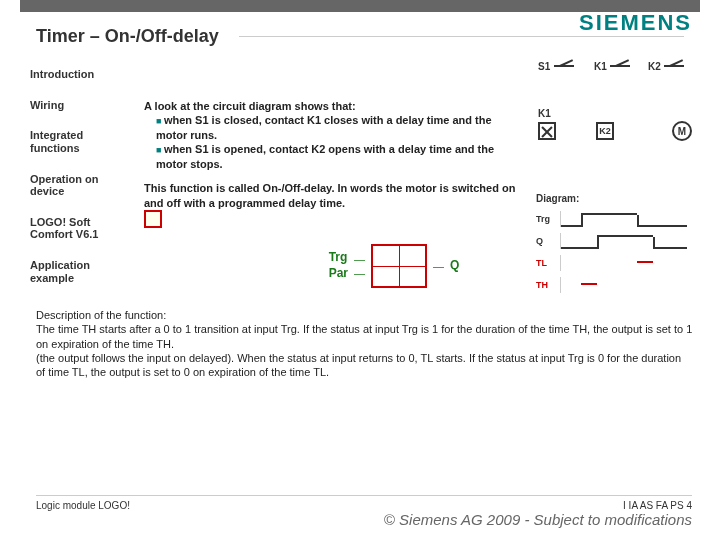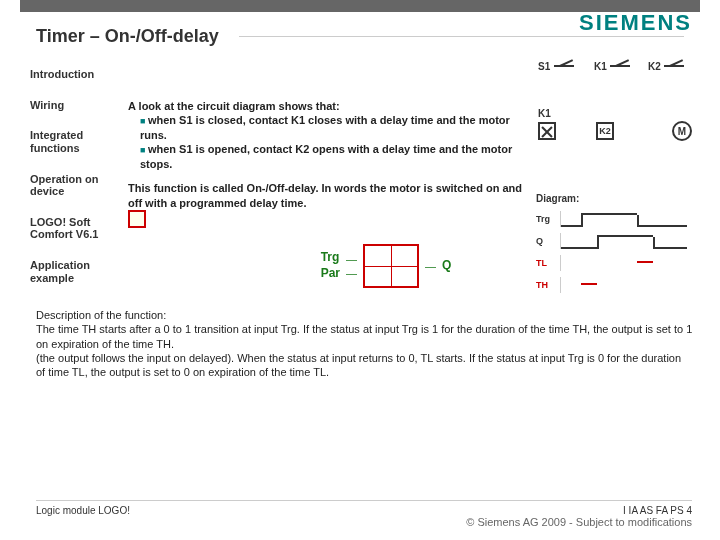--- a/index.html
+++ b/index.html
@@ -2,21 +2,21 @@
 <html><head>
 <meta charset="utf-8">
 <style>
   * { box-sizing: border-box; margin: 0; padding: 0; }
   body { font-family: Arial, sans-serif; font-size: 11px; color: #333; background: #fff; width: 720px; height: 540px; position: relative; overflow: hidden; }
   .header-bar { background: #666; height: 12px; margin: 0 20px 4px; }
   .brand { position: absolute; top: 10px; right: 28px; color: #008080; font-size: 22px; font-weight: 900; letter-spacing: 2px; }
   .title-row { display: flex; align-items: center; padding: 10px 36px 6px; }
   .title-row h1 { font-size: 18px; font-weight: bold; color: #333; }
   .title-row::after { content: ""; flex: 1; height: 1px; background: #ccc; margin-left: 20px; }
-  .main { display: flex; padding: 6px 24px 0 24px; gap: 4px; }
+  .main { display: flex; padding: 6px 24px 0 24px; gap: 20px; }
   .sidebar { width: 100px; padding-left: 6px; }
   .side-item { font-size: 11px; font-weight: bold; color: #333; padding: 9px 0; line-height: 1.15; }
   .content { flex: 1; display: flex; gap: 12px; align-items: flex-end; }
   .textcol { flex: 1; font-size: 11px; line-height: 1.3; }
   .para { margin-bottom: 10px; font-weight: bold; color: #222; }
   .para ul { list-style: none; padding-left: 12px; }
   .para li::before { content: "■ "; color: #008080; font-size: 9px; }
   .symbol-row { display: flex; align-items: center; gap: 4px; }
   .sym-icon { display: inline-block; width: 18px; height: 18px; border: 2px solid #c00; background: #ffe; }
   .block-dgm { display: flex; align-items: center; justify-content: center; gap: 6px; padding: 6px 0 12px 120px; }
@@ -39,21 +39,21 @@
   .motor { width: 20px; height: 20px; border: 2px solid #333; border-radius: 50%; position: absolute; top: 7px; right: 4px; display:flex; align-items:center; justify-content:center; font-weight:bold; font-size:10px; }
   .diag-title { font-weight: bold; margin: 30px 0 4px; }
   .timing { position: relative; height: 92px; }
   .trow { display: flex; align-items: center; height: 22px; }
   .tl { width: 24px; font-size: 9px; font-weight: bold; color: #333; }
   .twave { flex: 1; height: 16px; position: relative; border-left: 1px solid #ccc; }
   .twave .lvl { position: absolute; background: #333; height: 2px; }
   .desc { padding: 8px 27px 0 36px; font-size: 11px; font-weight: normal; color: #222; line-height: 1.3; }
   .footer { position: absolute; bottom: 12px; left: 36px; right: 28px; display: flex; justify-content: space-between; font-size: 10px; color: #333; border-top: 1px solid #ccc; padding-top: 4px; }
   .footer .r { text-align: right; }
-  .footer .small { font-size: 11px; color: #666; }
+  .footer .small { font-size: 15px; color: #666; font-style: italic; }
   .tl-red { color: #c00 !important; }
 </style>
 </head>
 <body>
 
 <div class="brand">SIEMENS</div>
 <div class="header-bar"></div>
 
 <div class="title-row">
   <h1>Timer – On-/Off-delay</h1>

